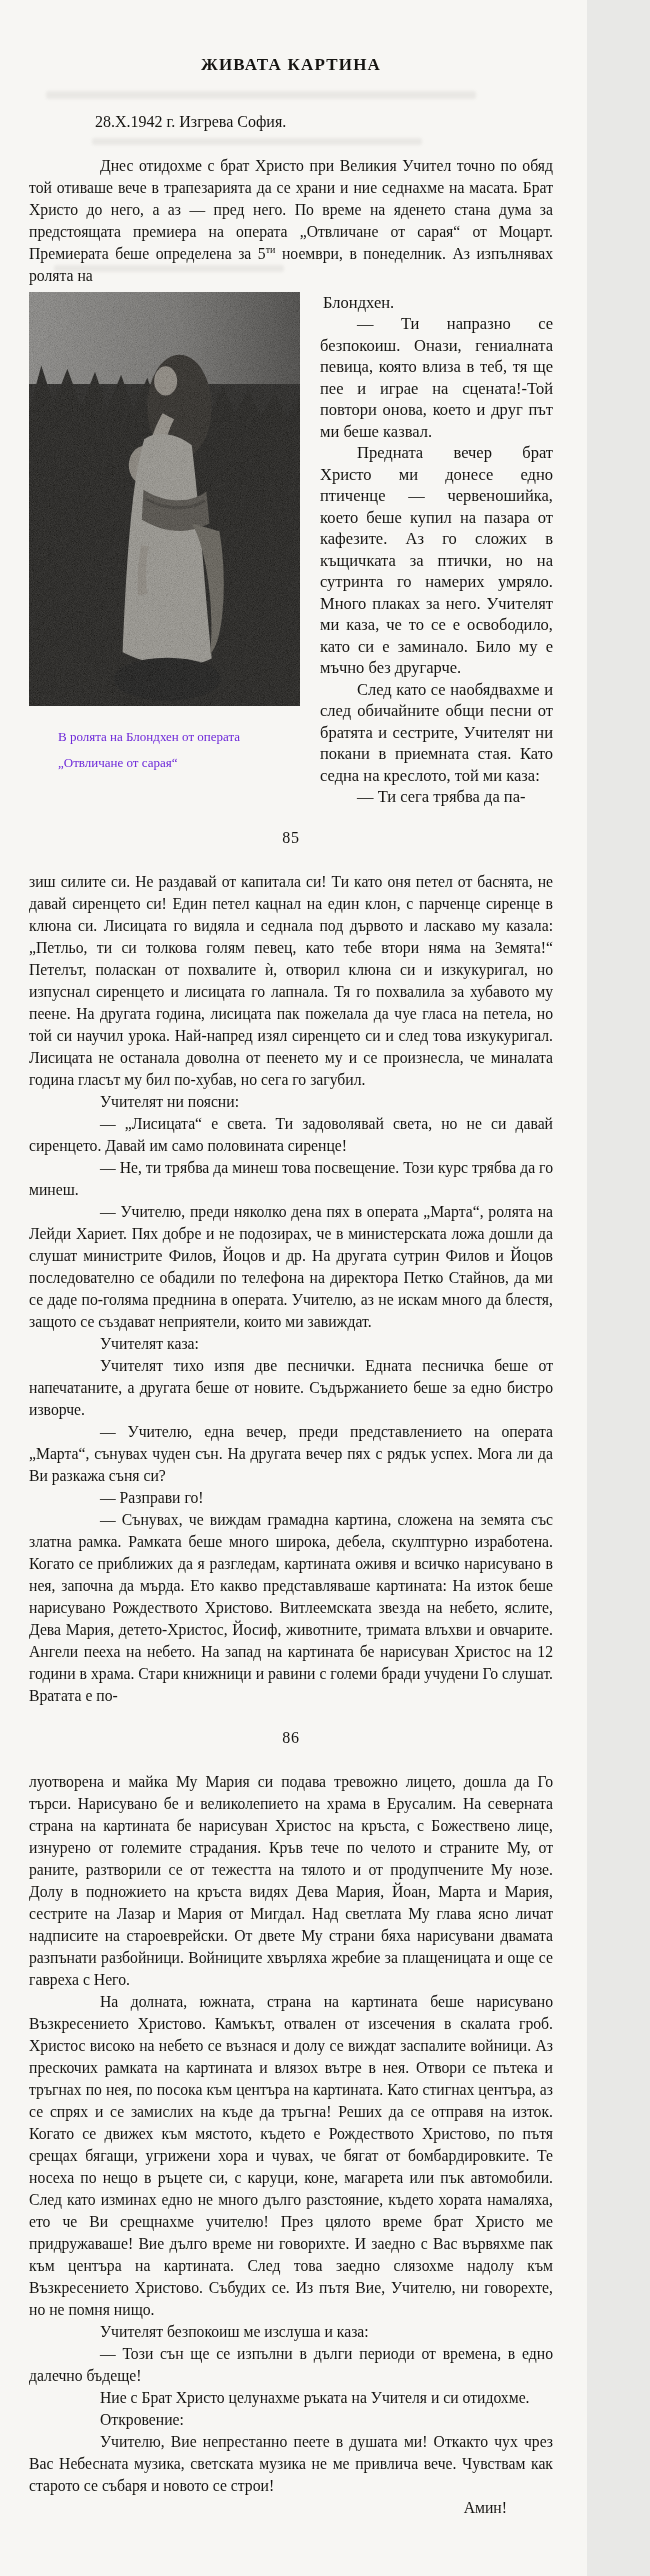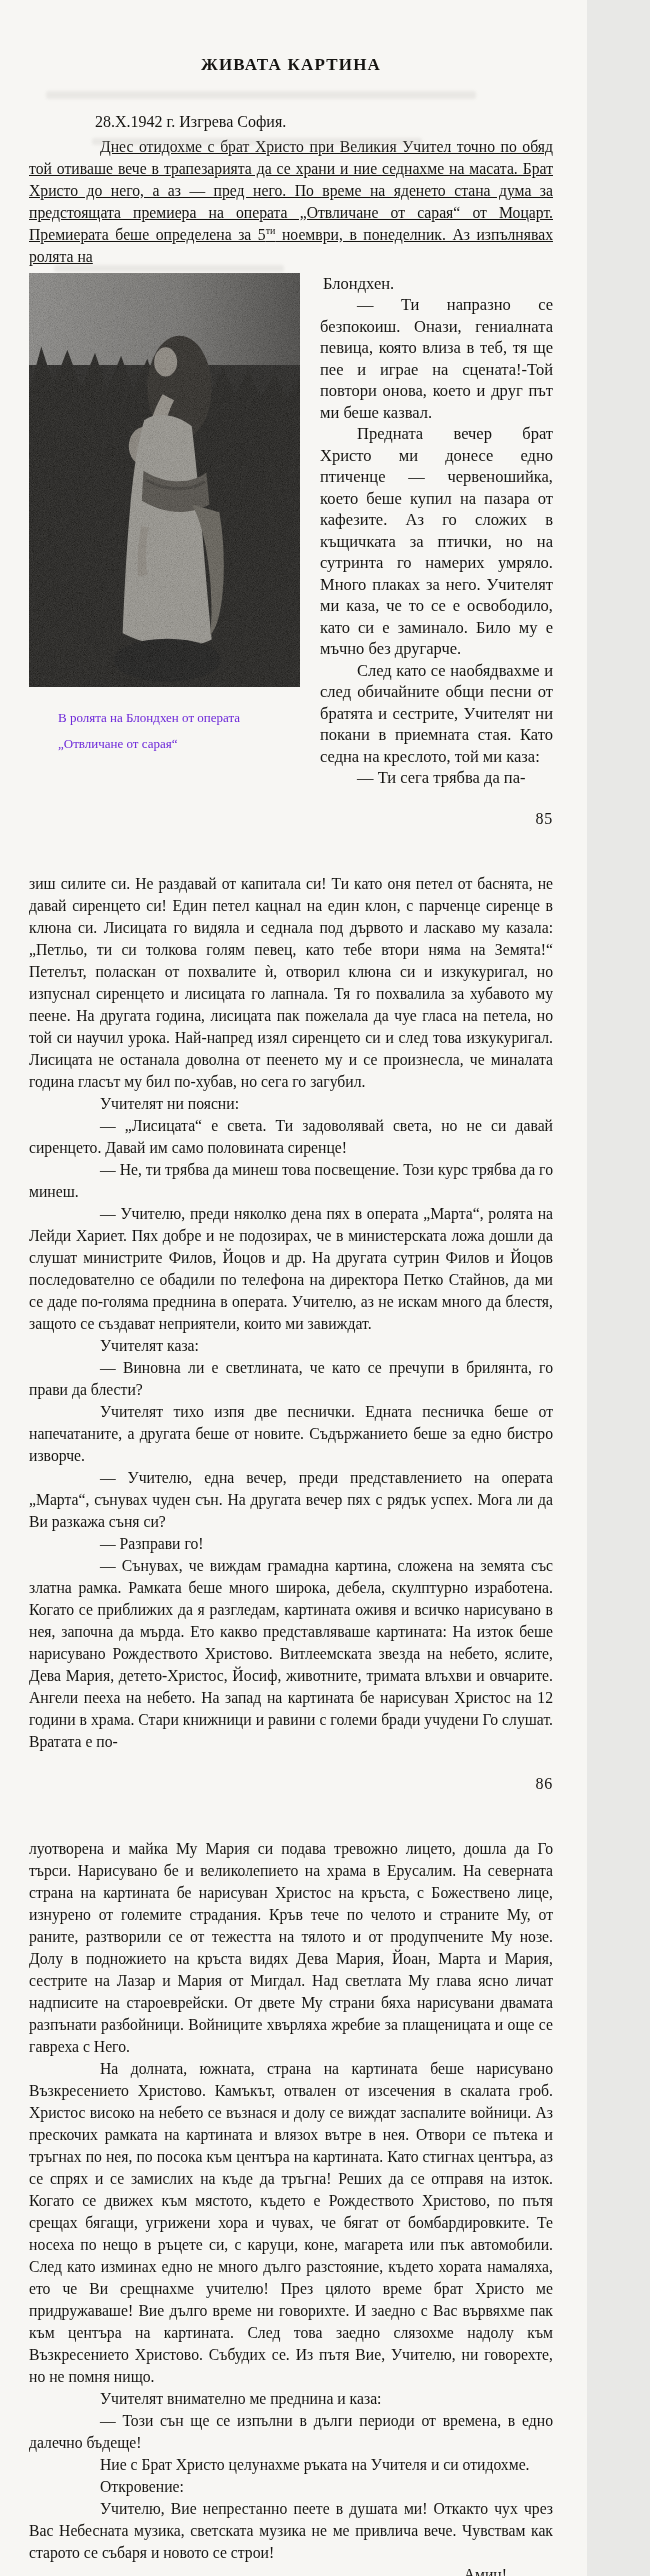--- a/index.html
+++ b/index.html
@@ -30,40 +30,40 @@
     letter-spacing:1.2px;
   }
   .dateline { margin:38px 0 0 66px; font-size:16px; }
 
   .para {
     margin:0; text-align:justify;
     font-size:15.7px; line-height:22px;
   }
   .indent   { text-indent:71px; }
   .noindent { text-indent:0; }
-  .intro    { margin-top:5px;text-decoration:underline; }
+  .intro    { margin-top:24px; }
 
   .photo-row { display:flex; margin-top:4.6px; }
   .figure { flex:0 0 271px; width:271px; }
   .photo  { display:block; width:271px; height:414px; background:#151412; }
   .caption {
     margin-top:18.4px; padding-left:29px;
     font-size:13px; line-height:2.0;
     text-align:left; color:#6d28d9;
   }
   .col-right { flex:1 1 auto; padding-left:20px;font-family:Liberation Serif, serif; }
   .col-right .para { font-size:16.5px; line-height:21.5px; }
   .col-right .cont { text-indent:3.1px; }
   .col-right .ind  { text-indent:37px; }
 
   .pagenum {
-    text-align:right; font-size:16px;
+    text-align:center; font-size:16px;
     margin:21.5px 0 0 0; letter-spacing:0.8px;
   }
-  .block { margin-top:45px; }
+  .block { margin-top:24px; }
   .amen  { text-align:right; padding-right:46px; text-indent:0; }
   sup.sm { font-size:10px; line-height:0; }
 </style>
 </head>
 <body>
 
 <div class="sheet">
   <div class="bleed b1"></div>
   <div class="bleed b2"></div>
   <div class="bleed b3"></div>
@@ -131,33 +131,32 @@
 
     <p class="pagenum">85</p>
 
     <div class="block">
       <p class="para noindent">зиш силите си. Не раздавай от капитала си! Ти като оня петел от баснята, не давай сиренцето си! Един петел кацнал на един клон, с парченце сиренце в клюна си. Лисицата го видяла и седнала под дървото и ласкаво му казала: „Петльо, ти си толкова голям певец, като тебе втори няма на Земята!“ Петелът, поласкан от похвалите ѝ, отворил клюна си и изкукуригал, но изпуснал сиренцето и лисицата го лапнала. Тя го похвалила за хубавото му пеене. На другата година, лисицата пак пожелала да чуе гласа на петела, но той си научил урока. Най-напред изял сиренцето си и след това изкукуригал. Лисицата не останала доволна от пеенето му и се произнесла, че миналата година гласът му бил по-хубав, но сега го загубил.</p>
       <p class="para indent">Учителят ни поясни:</p>
       <p class="para indent">— „Лисицата“ е света. Ти задоволявай света, но не си давай сиренцето. Давай им само половината сиренце!</p>
       <p class="para indent">— Не, ти трябва да минеш това посвещение. Този курс трябва да го минеш.</p>
       <p class="para indent">— Учителю, преди няколко дена пях в операта „Марта“, ролята на Лейди Хариет. Пях добре и не подозирах, че в министерската ложа дошли да слушат министрите Филов, Йоцов и др. На другата сутрин Филов и Йоцов последователно се обадили по телефона на директора Петко Стайнов, да ми се даде по-голяма преднина в операта. Учителю, аз не искам много да блестя, защото се създават неприятели, които ми завиждат.</p>
       <p class="para indent">Учителят каза:</p>
-      <p class="para indent">— Виновна ли е светлината, че като се пречупи в брилянта, го прави да блести?</p>
       <p class="para indent">Учителят тихо изпя две песнички. Едната песничка беше от напечатаните, а другата беше от новите. Съдържанието беше за едно бистро изворче.</p>
       <p class="para indent">— Учителю, една вечер, преди представлението на операта „Марта“, сънувах чуден сън. На другата вечер пях с рядък успех. Мога ли да Ви разкажа съня си?</p>
       <p class="para indent">— Разправи го!</p>
       <p class="para indent">— Сънувах, че виждам грамадна картина, сложена на земята със златна рамка. Рамката беше много широка, дебела, скулптурно изработена. Когато се приближих да я разгледам, картината оживя и всичко нарисувано в нея, започна да мърда. Ето какво представляваше картината: На изток беше нарисувано Рождеството Христово. Витлеемската звезда на небето, яслите, Дева Мария, детето-Христос, Йосиф, животните, тримата влъхви и овчарите. Ангели пееха на небето. На запад на картината бе нарисуван Христос на 12 години в храма. Стари книжници и равини с големи бради учудени Го слушат. Вратата е по-</p>
     </div>
 
     <p class="pagenum">86</p>
 
     <div class="block">
       <p class="para noindent">луотворена и майка Му Мария си подава тревожно лицето, дошла да Го търси. Нарисувано бе и великолепието на храма в Ерусалим. На северната страна на картината бе нарисуван Христос на кръста, с Божествено лице, изнурено от големите страдания. Кръв тече по челото и страните Му, от раните, разтворили се от тежестта на тялото и от продупчените Му нозе. Долу в подножието на кръста видях Дева Мария, Йоан, Марта и Мария, сестрите на Лазар и Мария от Мигдал. Над светлата Му глава ясно личат надписите на староеврейски. От двете Му страни бяха нарисувани двамата разпънати разбойници. Войниците хвърляха жребие за плащеницата и още се гавреха с Него.</p>
       <p class="para indent">На долната, южната, страна на картината беше нарисувано Възкресението Христово. Камъкът, отвален от изсечения в скалата гроб. Христос високо на небето се възнася и долу се виждат заспалите войници. Аз прескочих рамката на картината и влязох вътре в нея. Отвори се пътека и тръгнах по нея, по посока към центъра на картината. Като стигнах центъра, аз се спрях и се замислих на къде да тръгна! Реших да се отправя на изток. Когато се движех към мястото, където е Рождеството Христово, по пътя срещах бягащи, угрижени хора и чувах, че бягат от бомбардировките. Те носеха по нещо в ръцете си, с каруци, коне, магарета или пък автомобили. След като изминах едно не много дълго разстояние, където хората намаляха, ето че Ви срещнахме учителю! През цялото време брат Христо ме придружаваше! Вие дълго време ни говорихте. И заедно с Вас вървяхме пак към центъра на картината. След това заедно слязохме надолу към Възкресението Христово. Събудих се. Из пътя Вие, Учителю, ни говорехте, но не помня нищо.</p>
-      <p class="para indent">Учителят внимателно ме преднина и каза:</p>
+      <p class="para indent">Учителят безпокоиш ме изслуша и каза:</p>
       <p class="para indent">— Този сън ще се изпълни в дълги периоди от времена, в едно далечно бъдеще!</p>
       <p class="para indent">Ние с Брат Христо целунахме ръката на Учителя и си отидохме.</p>
       <p class="para indent">Откровение:</p>
       <p class="para indent">Учителю, Вие непрестанно пеете в душата ми! Откакто чух чрез Вас Небесната музика, светската музика не ме привлича вече. Чувствам как старото се събаря и новото се строи!</p>
       <p class="para amen">Амин!</p>
     </div>
 
   </div>
 </div>
 

